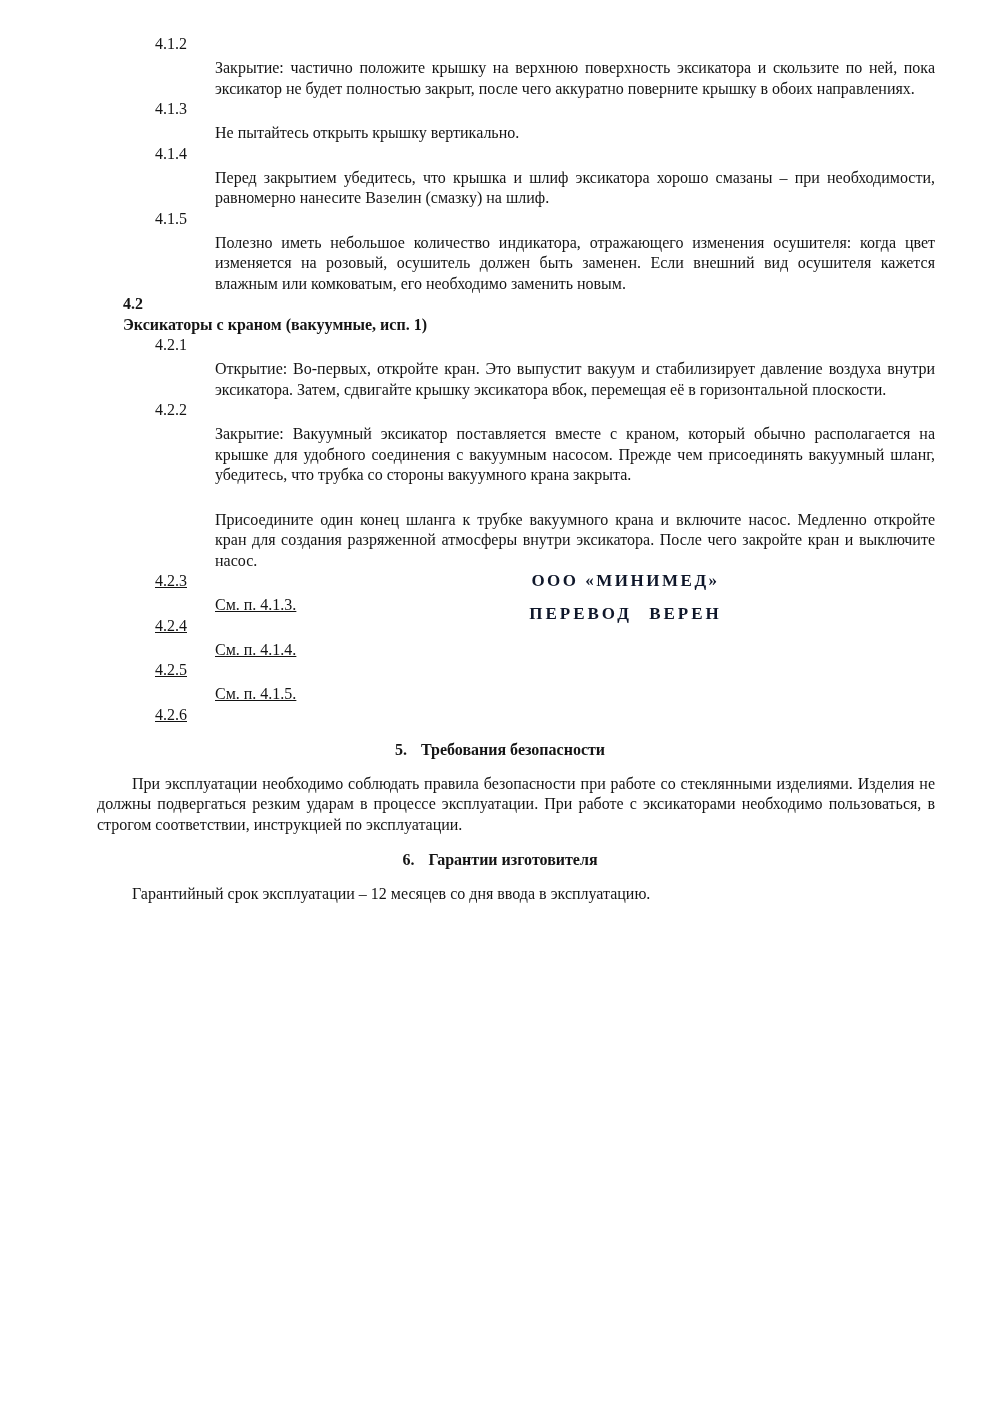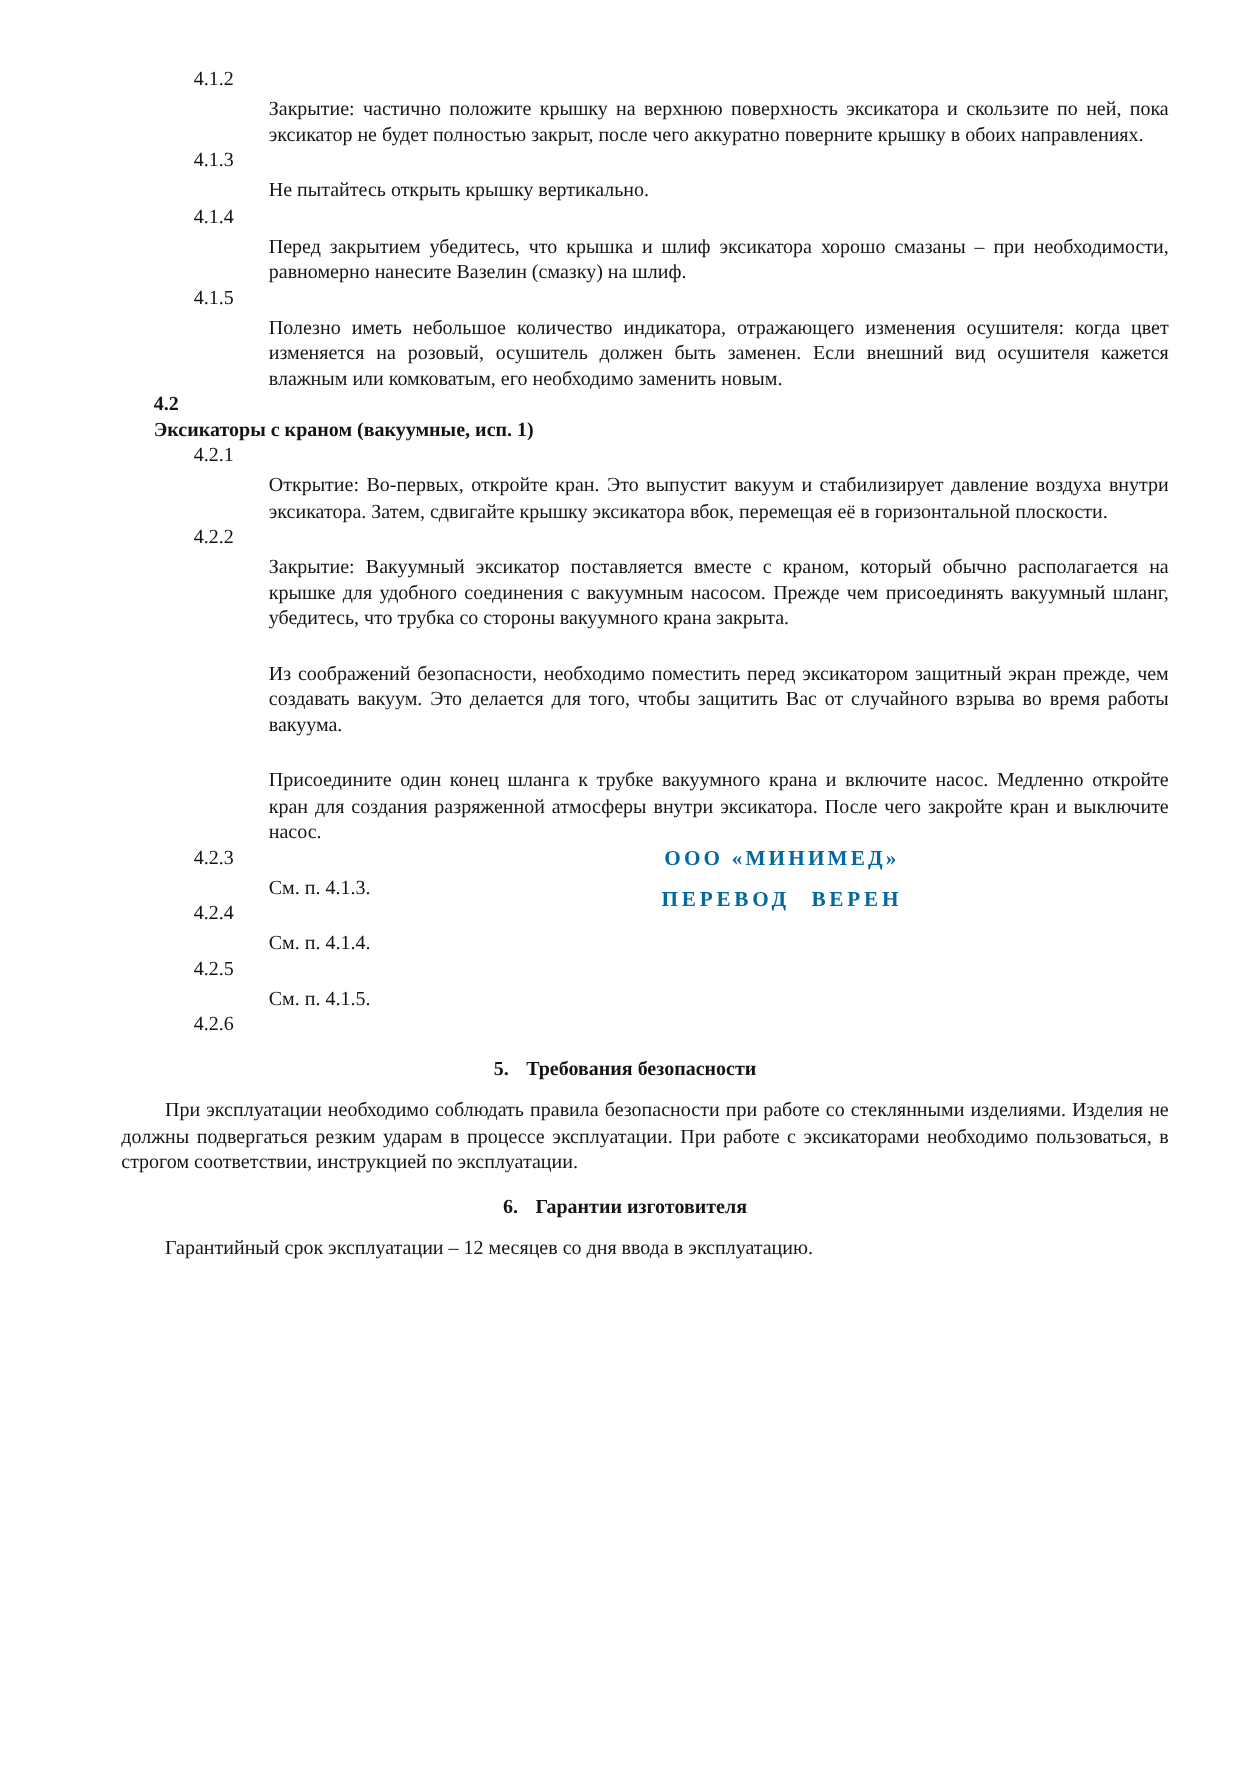--- a/index.html
+++ b/index.html
@@ -8,34 +8,34 @@
     width: 1000px;
     height: 1414px;
     margin: 0 auto;
     background: #ffffff;
     font-family: "Liberation Serif", "DejaVu Serif", serif;
     font-size: 16px;
     line-height: 20.5px;
     color: #141414;
     overflow: hidden;
   }
-  .doc { padding-top: 54px; }
+  .doc { padding-top: 34px; }
 
   
   .row { display: flex; margin-left: 155px; }
   .row .num { width: 60px; flex: none; }
   .row .txt { width: 720px; }
   .row .par { text-align: justify; margin-top: 24px; }
 
   
   .h42 { display: flex; margin-left: 123px; font-weight: bold; flex-direction: column; }
   .h42 .h42num { margin-right: 10px; }
 
   
-  .rows-with-stamp { position: relative; }
+  .rows-with-stamp { position: relative; text-decoration: underline; }
 
   
   .stamp {
     position: absolute;
     top: 0px;
     left: 528px;
     width: 195px;
     text-align: center;
     font-weight: bold;
     font-size: 17px;
@@ -109,21 +109,20 @@
         <div class="row">
           <div class="num">4.2.1</div>
           <div class="txt">
             <div class="par">Открытие: Во-первых, откройте кран. Это выпустит вакуум и стабилизирует давление воздуха внутри эксикатора. Затем, сдвигайте крышку эксикатора вбок, перемещая её в горизонтальной плоскости.</div>
           </div>
         </div>
         <div class="row">
           <div class="num">4.2.2</div>
           <div class="txt">
             <div class="par">Закрытие: Вакуумный эксикатор поставляется вместе с краном, который обычно располагается на крышке для удобного соединения с вакуумным насосом. Прежде чем присоединять вакуумный шланг, убедитесь, что трубка со стороны вакуумного крана закрыта.</div>
-            <div class="par">Из соображений безопасности, необходимо поместить перед эксикатором защитный экран прежде, чем создавать вакуум. Это делается для того, чтобы защитить Вас от случайного взрыва во время работы вакуума.</div>
             <div class="par">Присоедините один конец шланга к трубке вакуумного крана и включите насос. Медленно откройте кран для создания разряженной атмосферы внутри эксикатора. После чего закройте кран и выключите насос.</div>
           </div>
         </div>
       </div>
 
     <div class="rows-with-stamp">
       <div>
           <div class="row">
             <div class="num">4.2.3</div>
             <div class="txt">
@@ -139,21 +138,21 @@
           <div class="row">
             <div class="num">4.2.5</div>
             <div class="txt">
               <div class="par">См. п. 4.1.5.</div>
             </div>
           </div>
           <div class="row">
             <div class="num">4.2.6</div>
           </div>
         </div>
-      <div class="stamp" style="color: #0369a1;">
+      <div class="stamp" style="color: #0f172a;">
         <div class="stamp-line1">ООО «МИНИМЕД»</div>
         <div class="stamp-line2">ПЕРЕВОД ВЕРЕН</div>
       </div>
     </div>
 
     <div class="sec-heading">
       <span class="sec-num">5.</span><span>Требования безопасности</span>
     </div>
 
     <div class="body-par">При эксплуатации необходимо соблюдать правила безопасности при работе со стеклянными изделиями. Изделия не должны подвергаться резким ударам в процессе эксплуатации. При работе с эксикаторами необходимо пользоваться, в строгом соответствии, инструкцией по эксплуатации.</div>

